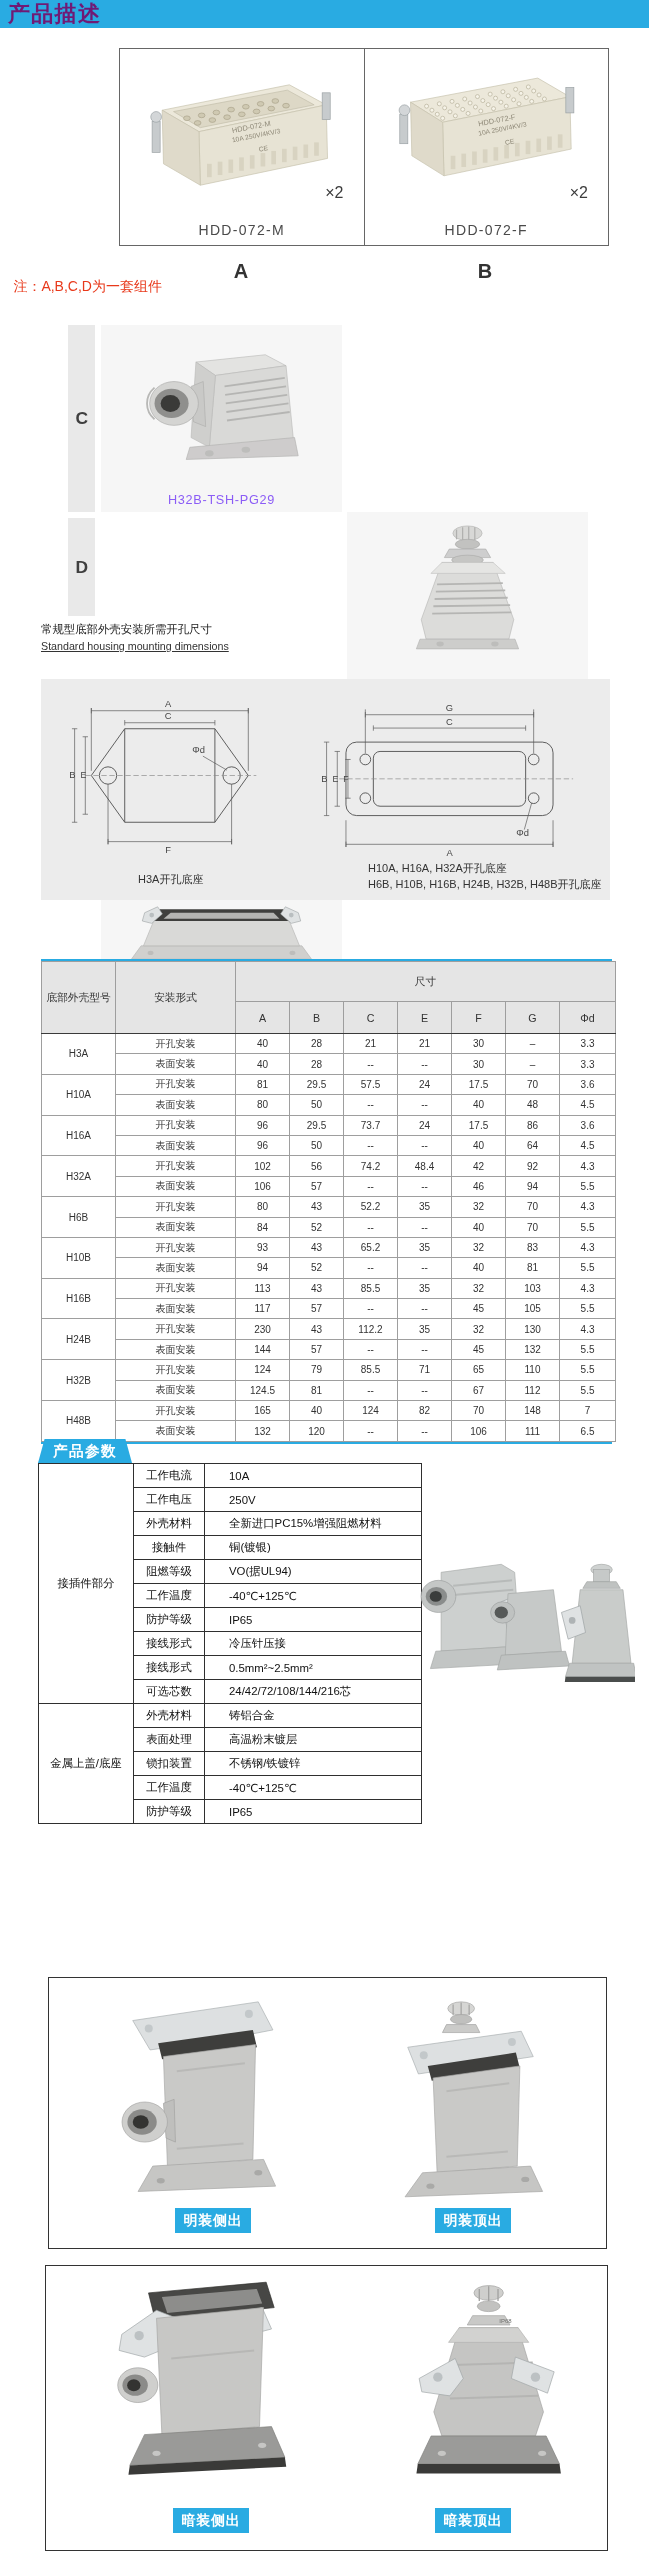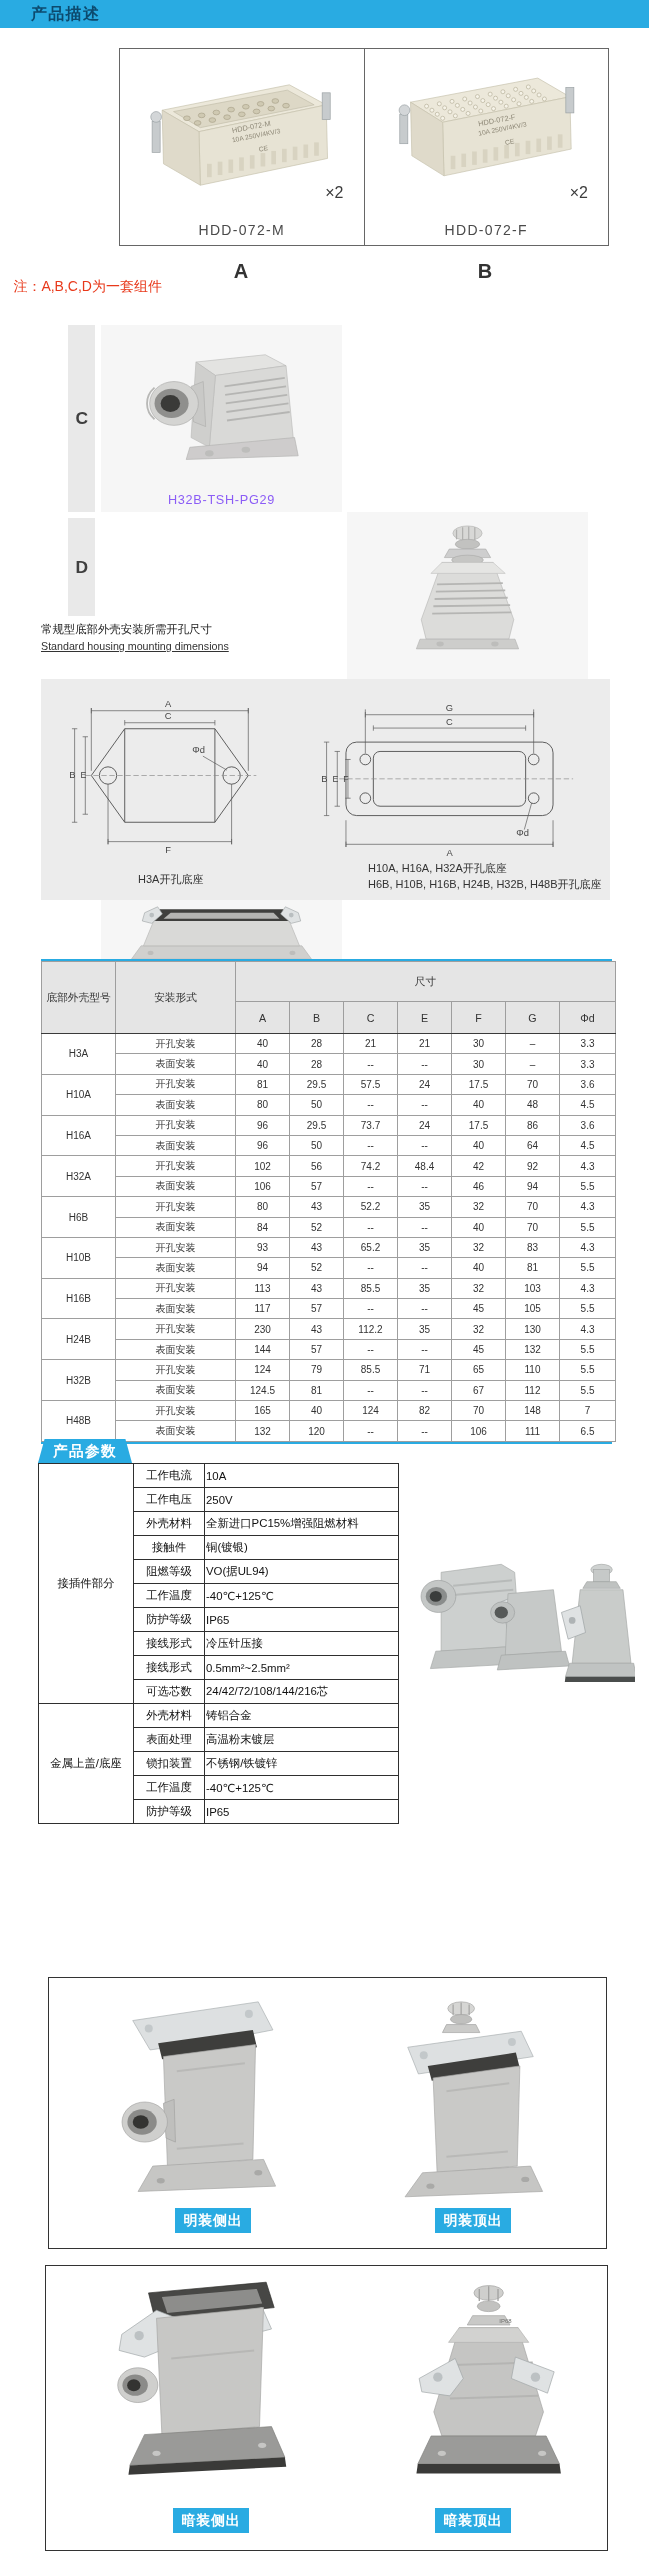--- a/index.html
+++ b/index.html
@@ -2,21 +2,21 @@
 <html style="font-size:10.7px"><head>
 <meta charset="utf-8">
 <style>
   html,body{margin:0;padding:0;background:#ffffff;}
   #page{position:relative;width:649px;height:2576px;background:#fff;overflow:hidden;
         font-family:"Liberation Sans","DejaVu Sans",sans-serif;color:#333;}
   .abs{position:absolute;}
 
   
   .header-band{left:0;top:0;width:649px;height:28px;background:#29ABE2;display:flex;align-items:center;}
-  .header-band .t{color:#0c4a6e;font-size:16px;font-weight:bold;margin-left:31px;letter-spacing:1.3px;}
+  .header-band .t{color:#701a75;font-size:22px;font-weight:bold;margin-left:8px;letter-spacing:1.3px;}
 
   
   .product-box{left:119px;top:48px;width:488px;height:196px;border:0.7px solid #666;display:flex;background:#fff;}
   .product-cell{width:50%;height:100%;position:relative;}
   .product-cell.first{border-right:0.7px solid #666;}
   .product-model{position:absolute;left:0;right:0;bottom:6.7px;text-align:center;font-size:14px;color:#4a4a4a;letter-spacing:1.3px;}
   .qty{position:absolute;right:20px;bottom:43px;font-size:16px;color:#3c3c3c;}
   .letter-row{top:260px;height:29px;text-align:center;font-size:20px;font-weight:bold;color:#333;}
   .note{left:13.4px;top:278px;font-size:14px;color:#E8391B;}
 
@@ -47,21 +47,21 @@
 
   
   .param-tab{left:38px;top:1439px;width:94px;height:24px;background:#29ABE2;color:#fff;
              display:flex;align-items:center;justify-content:center;font-size:14.7px;font-weight:bold;
              clip-path:polygon(7% 0,93% 0,100% 100%,0 100%);letter-spacing:1.3px;}
   .param-wrap{left:38px;top:1463px;}
   table.param{border-collapse:collapse;table-layout:fixed;width:352px;font-size:11.4px;color:#111;}
   table.param td{border:1.3px solid #2f2f2f;height:21px;background:#fff;}
   table.param td.grp{width:92px;text-align:center;}
   table.param td.key{width:68px;text-align:center;}
-  table.param td.val{width:191px;padding-left:1px;}
+  table.param td.val{width:191px;padding-left:24px;}
 
   
   .gal-box{border:1.3px solid #333;background:#fff;}
   .gal-label{position:absolute;width:76px;height:25.4px;background:#29ABE2;color:#fff;font-size:14px;
              font-weight:bold;display:flex;align-items:center;justify-content:center;letter-spacing:0.7px;}
 </style>
 </head>
 <body>
 
 <div id="page">

